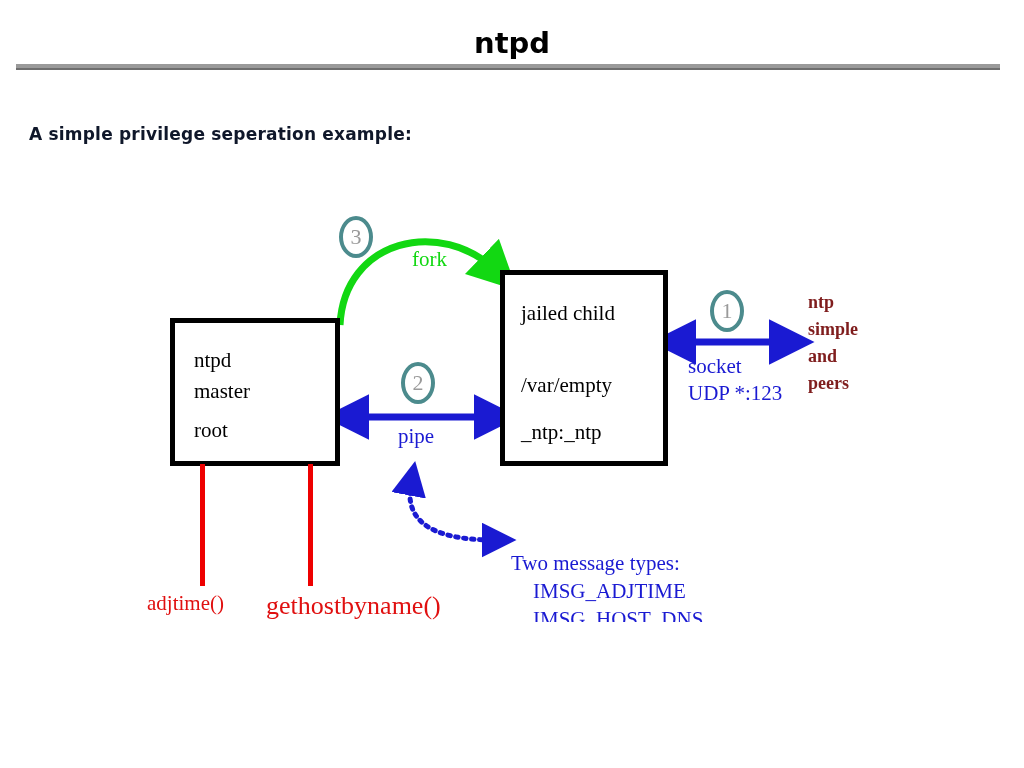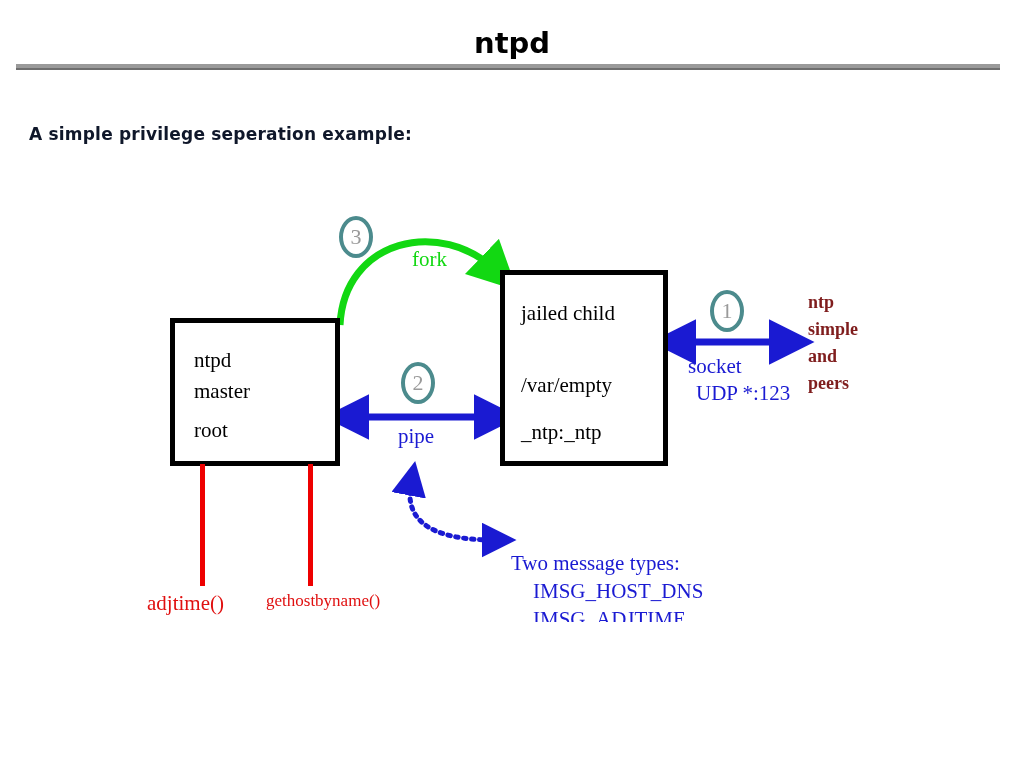--- a/index.html
+++ b/index.html
@@ -191,34 +191,34 @@
 
   <div class="badge" id="badge-3">3</div>
   <div class="badge" id="badge-2">2</div>
   <div class="badge" id="badge-1">1</div>
 
   <div class="lbl lbl-green" style="left:400px; top:247px; font-size:21px;">fork</div>
 
   <div class="lbl lbl-blue" style="left:398px; top:424px; font-size:21px;">pipe</div>
 
   <div class="lbl lbl-blue" style="left:688px; top:354px; font-size:21px;">socket</div>
-  <div class="lbl lbl-blue" style="left:688px; top:381px; font-size:21px;margin-left:8px;">UDP *:123</div>
+  <div class="lbl lbl-blue" style="left:688px; top:381px; font-size:21px;">UDP *:123</div>
 
   <div id="ntp-clients">
     <div>ntp</div>
     <div>simple</div>
     <div>and</div>
     <div>peers</div>
   </div>
 
   <div id="msg-types">
     <div>Two message types:</div>
+    <div class="indent">IMSG_ADJTIME</div>
     <div class="indent">IMSG_HOST_DNS</div>
-    <div class="indent">IMSG_ADJTIME</div>
   </div>
 
   <div class="red-line" id="red-line-adjtime"></div>
   <div class="red-line" id="red-line-ghbn"></div>
 
   <div class="lbl lbl-red" style="left:147px; top:591px; font-size:21px;">adjtime()</div>
-  <div class="lbl lbl-red" style="left:266px; top:591px; font-size:17px;">gethostbyname()</div>
+  <div class="lbl lbl-red" style="left:266px; top:591px; font-size:26px;">gethostbyname()</div>
 
 </div>
 
 </body></html>

